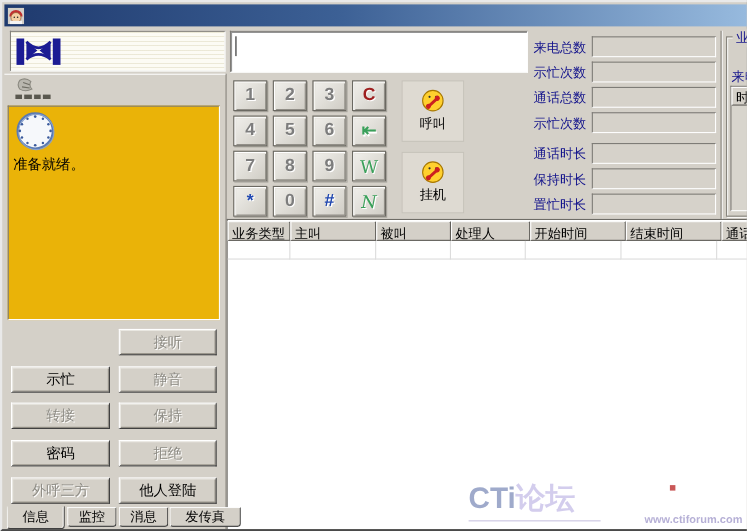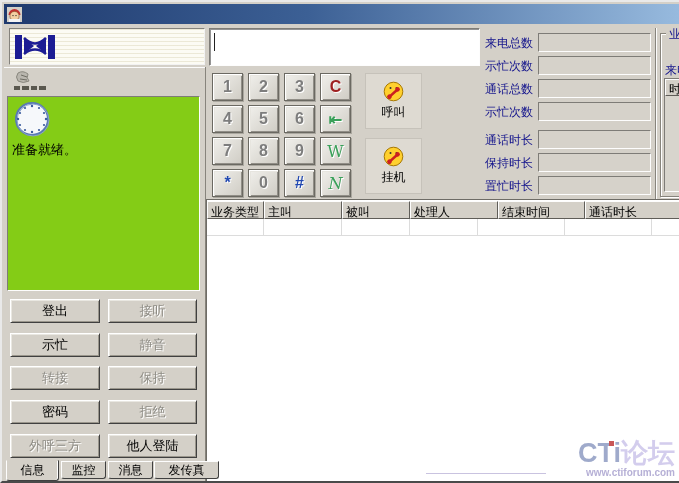--- a/index.html
+++ b/index.html
@@ -74,32 +74,32 @@
     background:#fff; border:1px solid #6e6c66; border-right:none; border-bottom:none; }
   .thead { position:absolute; left:0; top:1px; display:flex; }
   .th {
     height:18px; background:#d4d0c8; border:1px solid;
     border-color:#fdfdfd #5f5d58 #5f5d58 #fdfdfd; font-size:12px; padding:2px 3px 0 3px;
     overflow:hidden; white-space:nowrap; flex:none;
   }
   .trow { position:absolute; left:0; top:19px; display:flex; }
   .td { height:17px; border-right:1px solid #dcdcdc; border-bottom:1px solid #dcdcdc; flex:none; }
   
-  .watermark { position:absolute; right:6px; bottom:3px; text-align:right; line-height:1; }
+  .watermark { position:absolute; right:6px; bottom:3px; text-align:left; line-height:1; }
   .wm-brand { font-size:27px; font-weight:bold; letter-spacing:0; position:relative; opacity:.85; }
   .wm-dot { position:absolute; width:5px; height:5px; right:61px; top:1px; }
   .wm-urlrow { display:flex; align-items:center; justify-content:flex-end; gap:4px; margin-top:1px; }
   .wm-rule { width:120px; height:1px; background:#c9c3e0; }
   .wm-url { font-size:10px; font-weight:bold;margin-left:36px; }
   
   .left-col { position:absolute; left:2px; top:65px; width:201px; height:414px;
     border-top:1px solid #fbfbfb; }
   .main-divider { position:absolute; left:203px; top:65px; width:1px; height:414px; background:#87847c; }
   .status-inset { position:absolute; left:3px; top:28px; width:193px; height:195px;
-    border:1px solid; border-color:#7e7c77 #fdfdfd #fdfdfd #7e7c77; background:#84cc16;padding-left:28px; }
+    border:1px solid; border-color:#7e7c77 #fdfdfd #fdfdfd #7e7c77; background:#eab308;padding-left:28px; }
   .status-message { position:absolute; left:4px; top:44px; font-size:13px; color:#000; }
   .clock { position:absolute; left:4px; top:3px; }
   .stamp { position:absolute; left:6px; top:2px; }
   .act-btn {
     position:absolute; height:24px; background:#d4d0c8; font-size:13px; color:#000;
     border:1px solid; border-color:#ffffff #404040 #404040 #ffffff;
     box-shadow:inset 1px 1px 0 #e9e7e1, inset -1px -1px 0 #9a968c;
     display:flex; align-items:center; justify-content:center; cursor:default;
     font-family:"Liberation Sans", sans-serif;
   }
@@ -214,21 +214,22 @@
       </g>
     </svg>
     <span>呼叫</span>
   </div>
 
   <div class="client">
     <div class="thead">
       <div class="th" style="width:57px;">业务类型</div>
       <div class="th" style="width:78px;">主叫</div>
       <div class="th" style="width:68px;">被叫</div>
-      <div class="th" style="width:88px;">处理人</div>
+      <div class="th" style="width:72px;">处理人</div>
+      <div class="th" style="width:87px;">开始时间</div>
       <div class="th" style="width:87px;">结束时间</div>
       <div class="th" style="width:120px;">通话时长</div>
     </div>
     <div class="trow">
       <div class="td" style="width:57px;"></div>
       <div class="td" style="width:78px;"></div>
       <div class="td" style="width:68px;"></div>
       <div class="td" style="width:68px;"></div>
       <div class="td" style="width:87px;"></div>
       <div class="td" style="width:87px;"></div>
@@ -271,21 +272,20 @@
             <circle cx="13" cy="30" r="1.1"></circle>
             <circle cx="8" cy="25" r="1.1"></circle>
           <circle cx="6" cy="19" r="1.2"></circle>
             <circle cx="8" cy="13" r="1.1"></circle>
             <circle cx="13" cy="8" r="1.1"></circle>
         </g>
       </svg>
       <div class="status-message">准备就绪。</div>
     </div>
 
-    <div class="act-btn c1" style="top:231px;">登出</div>
     <div class="act-btn c2 disabled" style="top:231px;">接听</div>
     <div class="act-btn c1" style="top:265px;">示忙</div>
     <div class="act-btn c1 disabled" style="top:298px;">转接</div>
     <div class="act-btn c2 disabled" style="top:265px;">静音</div>
     <div class="act-btn c2 disabled" style="top:298px;">保持</div>
     <div class="act-btn c1" style="top:332px;">密码</div>
     <div class="act-btn c2 disabled" style="top:332px;">拒绝</div>
     <div class="act-btn c1 disabled" style="top:366px;">外呼三方</div>
     <div class="act-btn c2" style="top:366px;">他人登陆</div>
 

